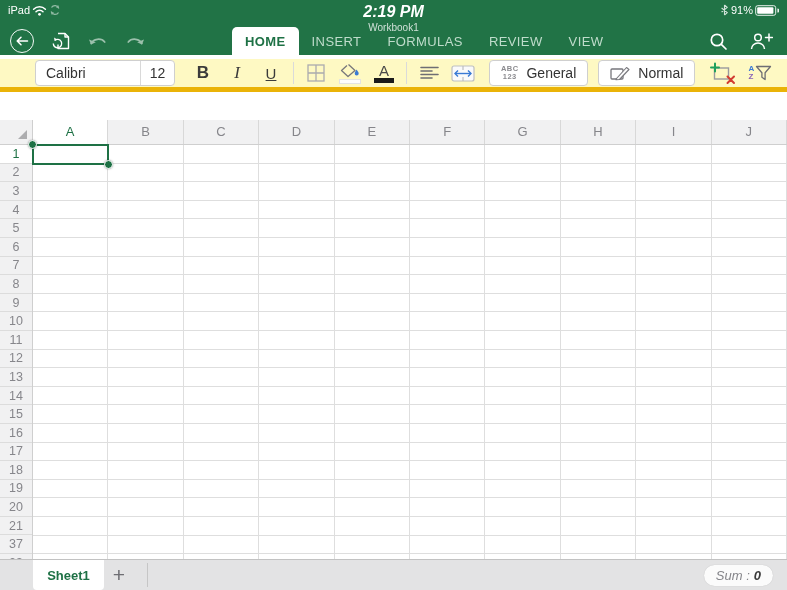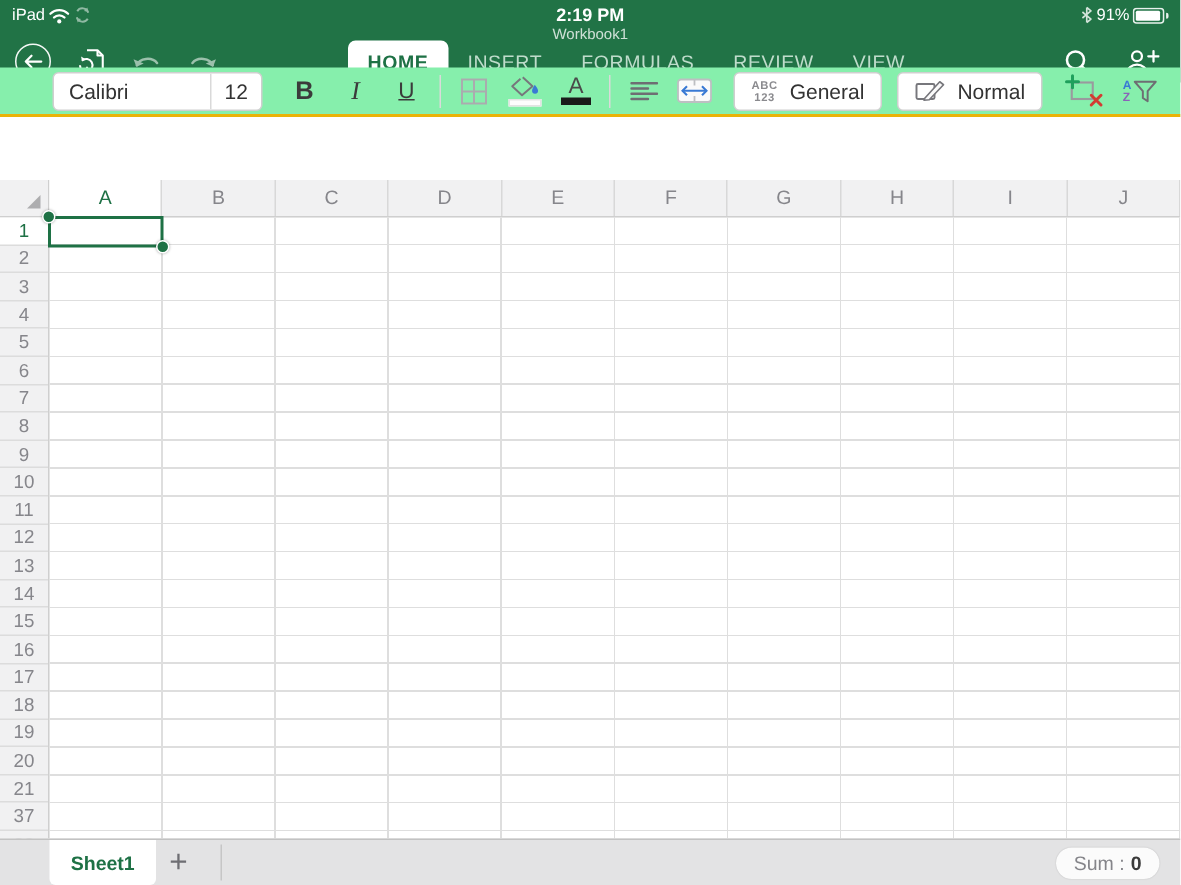--- a/index.html
+++ b/index.html
@@ -5,37 +5,37 @@
   * { margin:0; padding:0; box-sizing:border-box; }
   html,body { width:787px; height:590px; }
   body { font-family:"Liberation Sans", sans-serif; overflow:hidden; background:#fff; }
   .app { position:relative; width:787px; height:590px; overflow:hidden; }
 
   
   .topbar { position:absolute; left:0; top:0; width:787px; height:55px; background:#217346; }
   .statusbar { position:absolute; left:0; top:0; width:100%; height:20px; display:flex; align-items:center; justify-content:space-between; padding:0 8px; color:#fff; font-size:11px; }
   .status-left, .status-right { display:flex; align-items:center; gap:2px; z-index:2; }
   .status-center { position:absolute; left:0; right:0; top:3px; text-align:center; pointer-events:none; }
-  .status-time { font-size:12px; font-weight:700; color:#fff; }
+  .status-time { font-size:16px; font-weight:700; color:#fff;font-style:italic; }
   .status-doc { font-size:10px; color:rgba(255,255,255,0.78); margin-top:1px; }
   .dim { opacity:.5; }
 
   .navrow { position:absolute; left:0; top:27px; width:100%; height:28px; }
   .nav-left { position:absolute; left:10px; top:0; height:28px; display:flex; align-items:center; gap:17px; }
   .navbtn { display:flex; align-items:center; justify-content:center; cursor:pointer; }
   .back-circle { width:24px; height:24px; border:1.5px solid rgba(255,255,255,.95); border-radius:50%; display:flex; align-items:center; justify-content:center; }
 
   .tabs { position:absolute; left:232px; bottom:0; height:28px; display:flex; align-items:stretch; }
   .tab { display:flex; align-items:center; padding:0 13px; font-size:13px; letter-spacing:.4px; color:#BFDCCB; cursor:pointer; }
   .tab.active { background:#fff; border-radius:5px 5px 0 0; color:#1E7145; font-weight:700; }
 
   .nav-right { position:absolute; right:14px; top:0; height:28px; display:flex; align-items:center; gap:22px; }
 
   
-  .toolbar { position:absolute; left:0; top:45px; width:787px; height:33px; background:#86efac; border-bottom:2px solid #eab308; display:flex; align-items:center; padding-left:35px; }
+  .toolbar { position:absolute; left:0; top:59px; width:787px; height:33px; background:#fef9c3; border-bottom:5px solid #eab308; display:flex; align-items:center; padding-left:35px; }
   .font-box { width:140px; height:26px; background:#fff; border:1px solid #CFCFCF; border-radius:4px; display:flex; align-items:center; overflow:hidden; }
   .font-name { flex:1; padding-left:10px; font-size:14px; color:#333; }
   .font-box .sep { width:1px; height:100%; background:#D9D9D9; }
   .font-size { width:33px; text-align:center; font-size:14px; color:#333; }
   .tb-btn { height:26px; display:flex; align-items:center; justify-content:center; cursor:pointer; }
   .w34 { width:34px; }
   .bold-btn { font-size:17px; font-weight:700; color:#3B3B3B; }
   .italic-btn { font-size:17px; font-style:italic; font-family:"Liberation Serif", serif; color:#3B3B3B; }
   .underline-btn { font-size:15px; text-decoration:underline; color:#3B3B3B; }
   .vdiv { width:1px; height:22px; background:#DADADA; margin:0 5px; }
@@ -77,21 +77,21 @@
   .selection { position:absolute; left:32px; top:24px; width:77px; height:21px; border:2px solid #1E7145; }
   .handle { position:absolute; width:9px; height:9px; border-radius:50%; background:#1E7145; border:1.5px solid #fff; box-shadow:0 0 2px rgba(0,0,0,.35); }
   .handle.tl { left:-6px; top:-6px; }
   .handle.br { right:-6px; bottom:-6px; }
 
   
   .sheetbar { position:absolute; left:0; bottom:0; width:787px; height:31px; background:#E3E3E4; border-top:1px solid #C2C2C2; }
   .sheet-tab { position:absolute; left:33px; top:0; bottom:0; width:71px; background:#fff; display:flex; align-items:center; justify-content:center; font-size:13px; font-weight:700; color:#1E7145; border-radius:0 0 4px 4px; cursor:pointer; }
   .add-sheet { position:absolute; left:104px; top:0; bottom:0; width:30px; display:flex; align-items:center; justify-content:center; font-size:21px; font-weight:300; color:#6E6E73; cursor:pointer; }
   .sheetbar-divider { position:absolute; left:147px; top:3px; bottom:3px; width:1px; background:#C6C6C6; }
-  .sum-pill { position:absolute; right:14px; top:5px; height:21px; background:#FBFBFB; border-radius:11px; display:flex; align-items:center; gap:4px; padding:0 12px; font-size:13px; color:#85858A; cursor:pointer; box-shadow:0 0 1px rgba(0,0,0,.2); }
+  .sum-pill { position:absolute; right:14px; top:5px; height:21px; background:#FBFBFB; border-radius:11px; display:flex; align-items:center; gap:4px; padding:0 12px; font-size:13px; color:#85858A; cursor:pointer; box-shadow:0 0 1px rgba(0,0,0,.2);font-style:italic; }
   .sum-val { color:#3A3A3A; font-weight:700; }
 
   svg { display:block; }
 </style>
 </head>
 <body>
 
 <div class="app">
 
   <div class="topbar">

